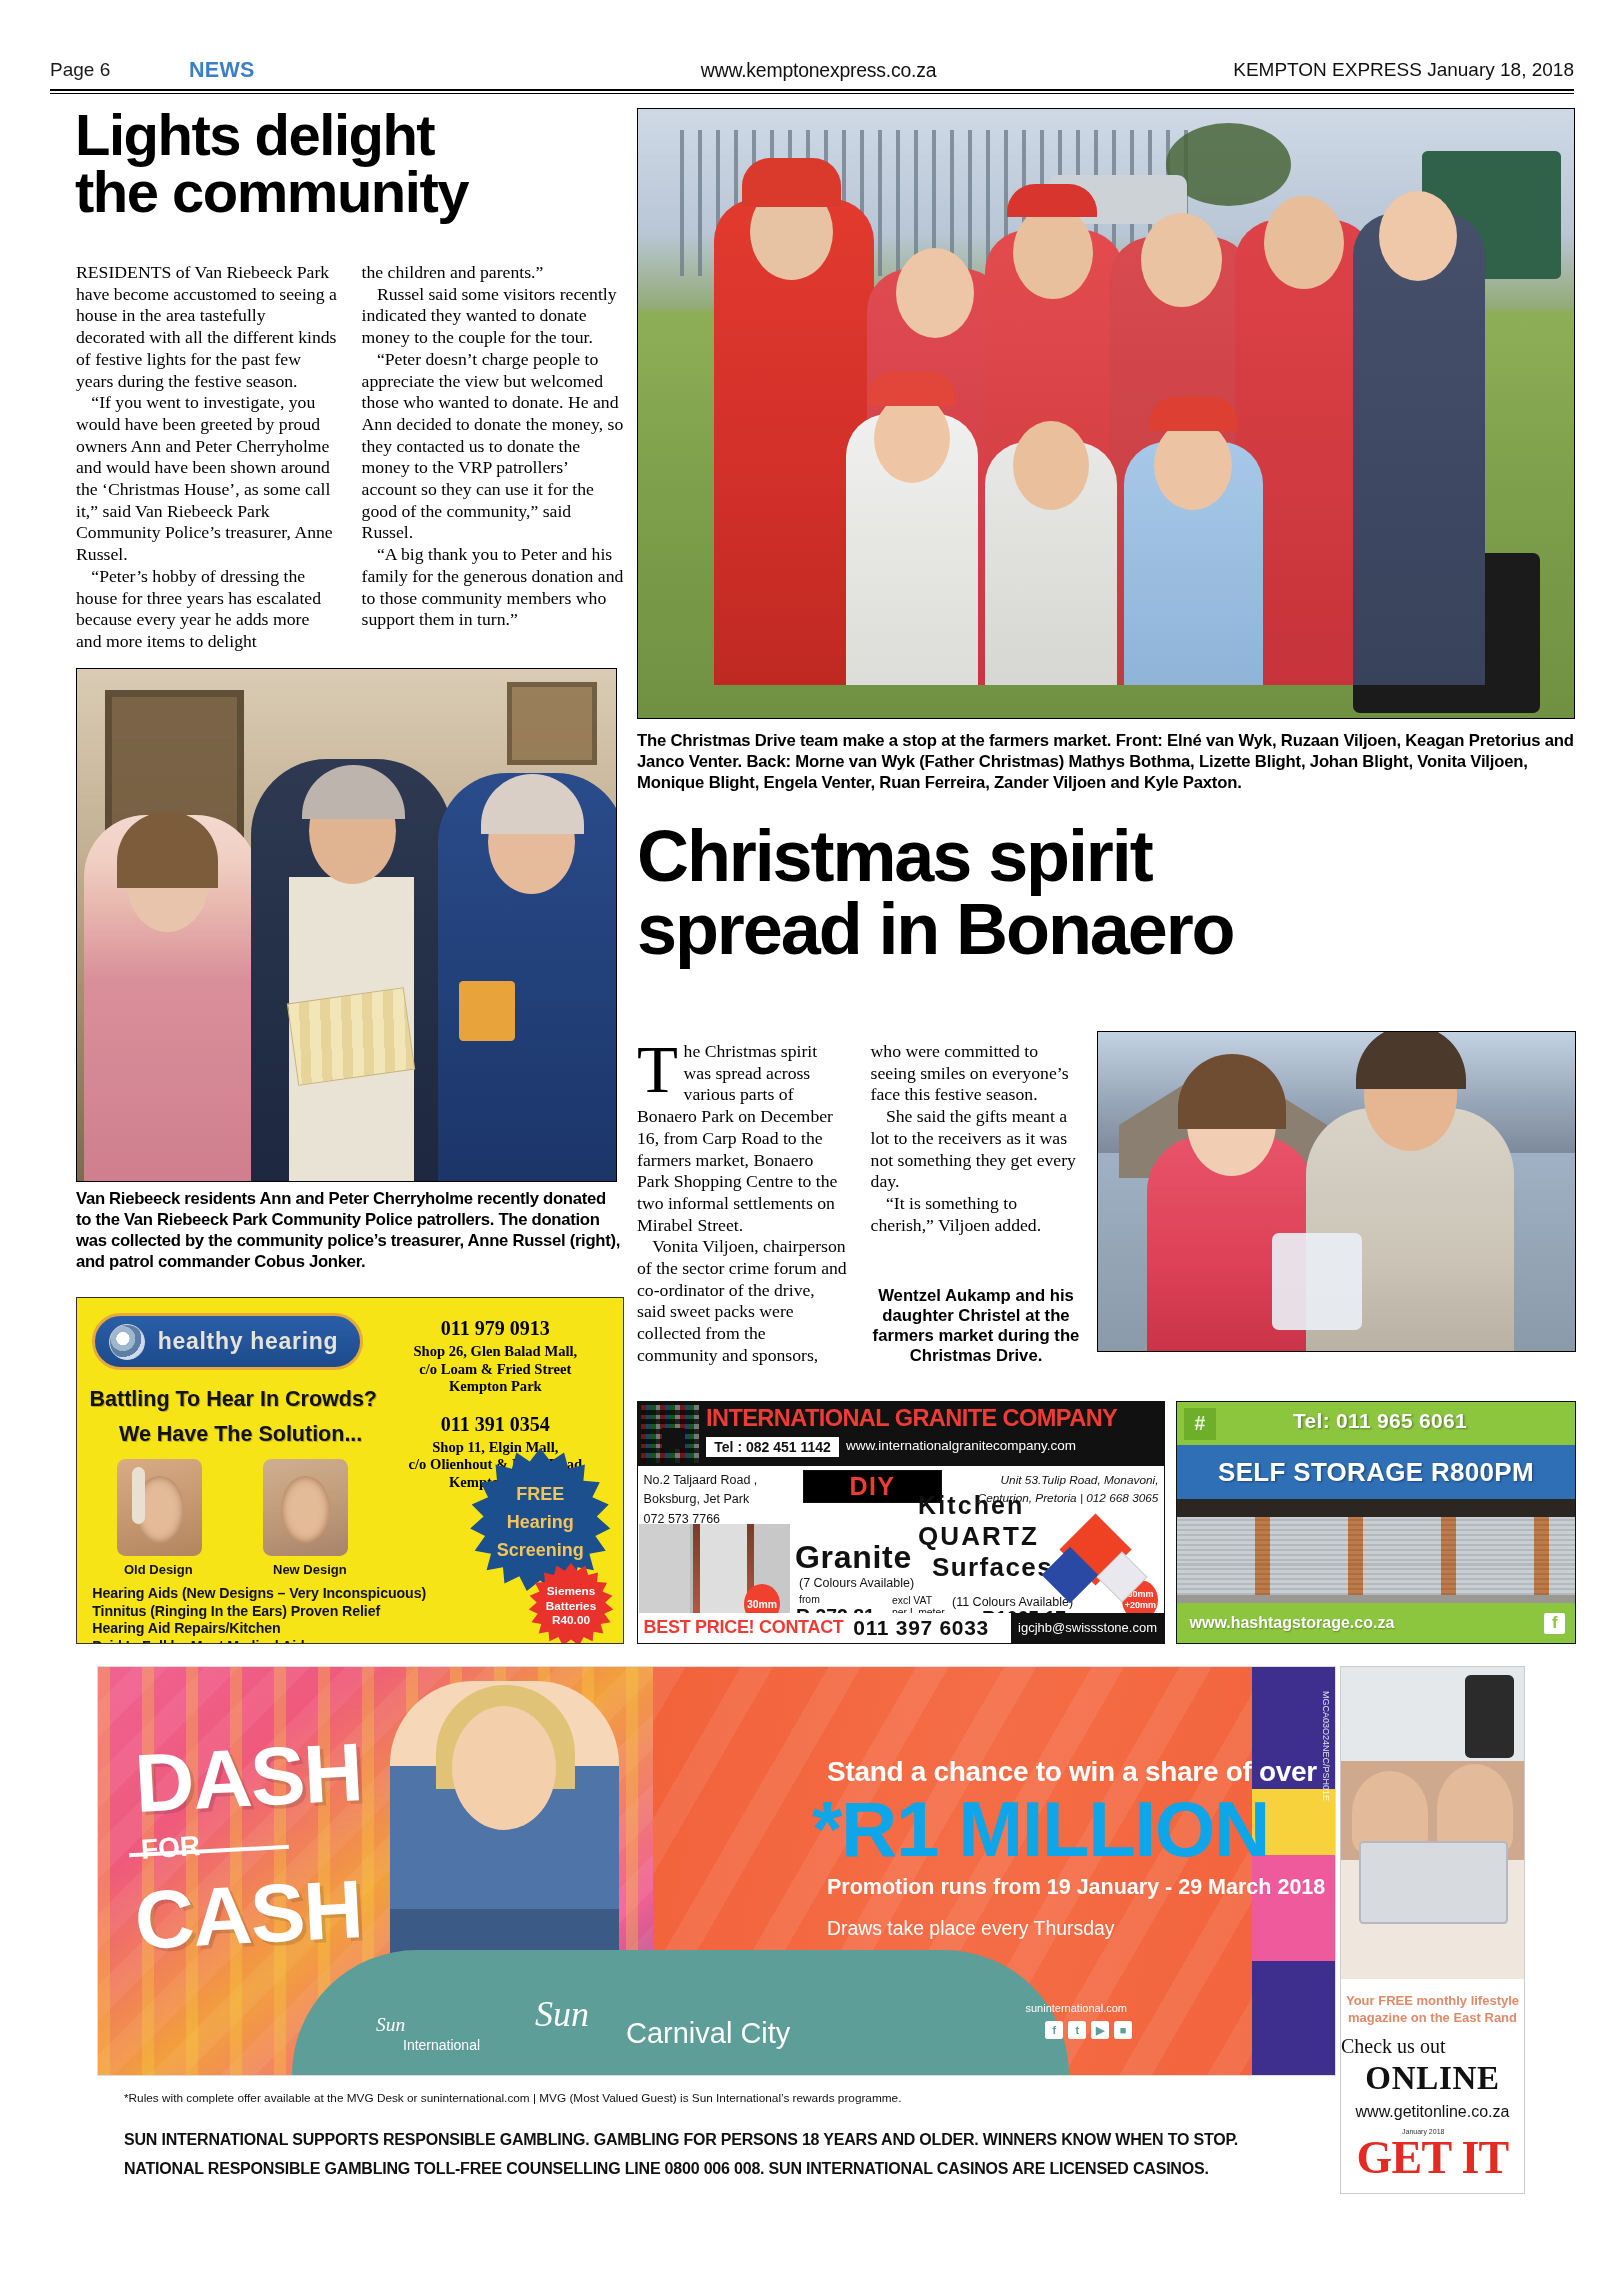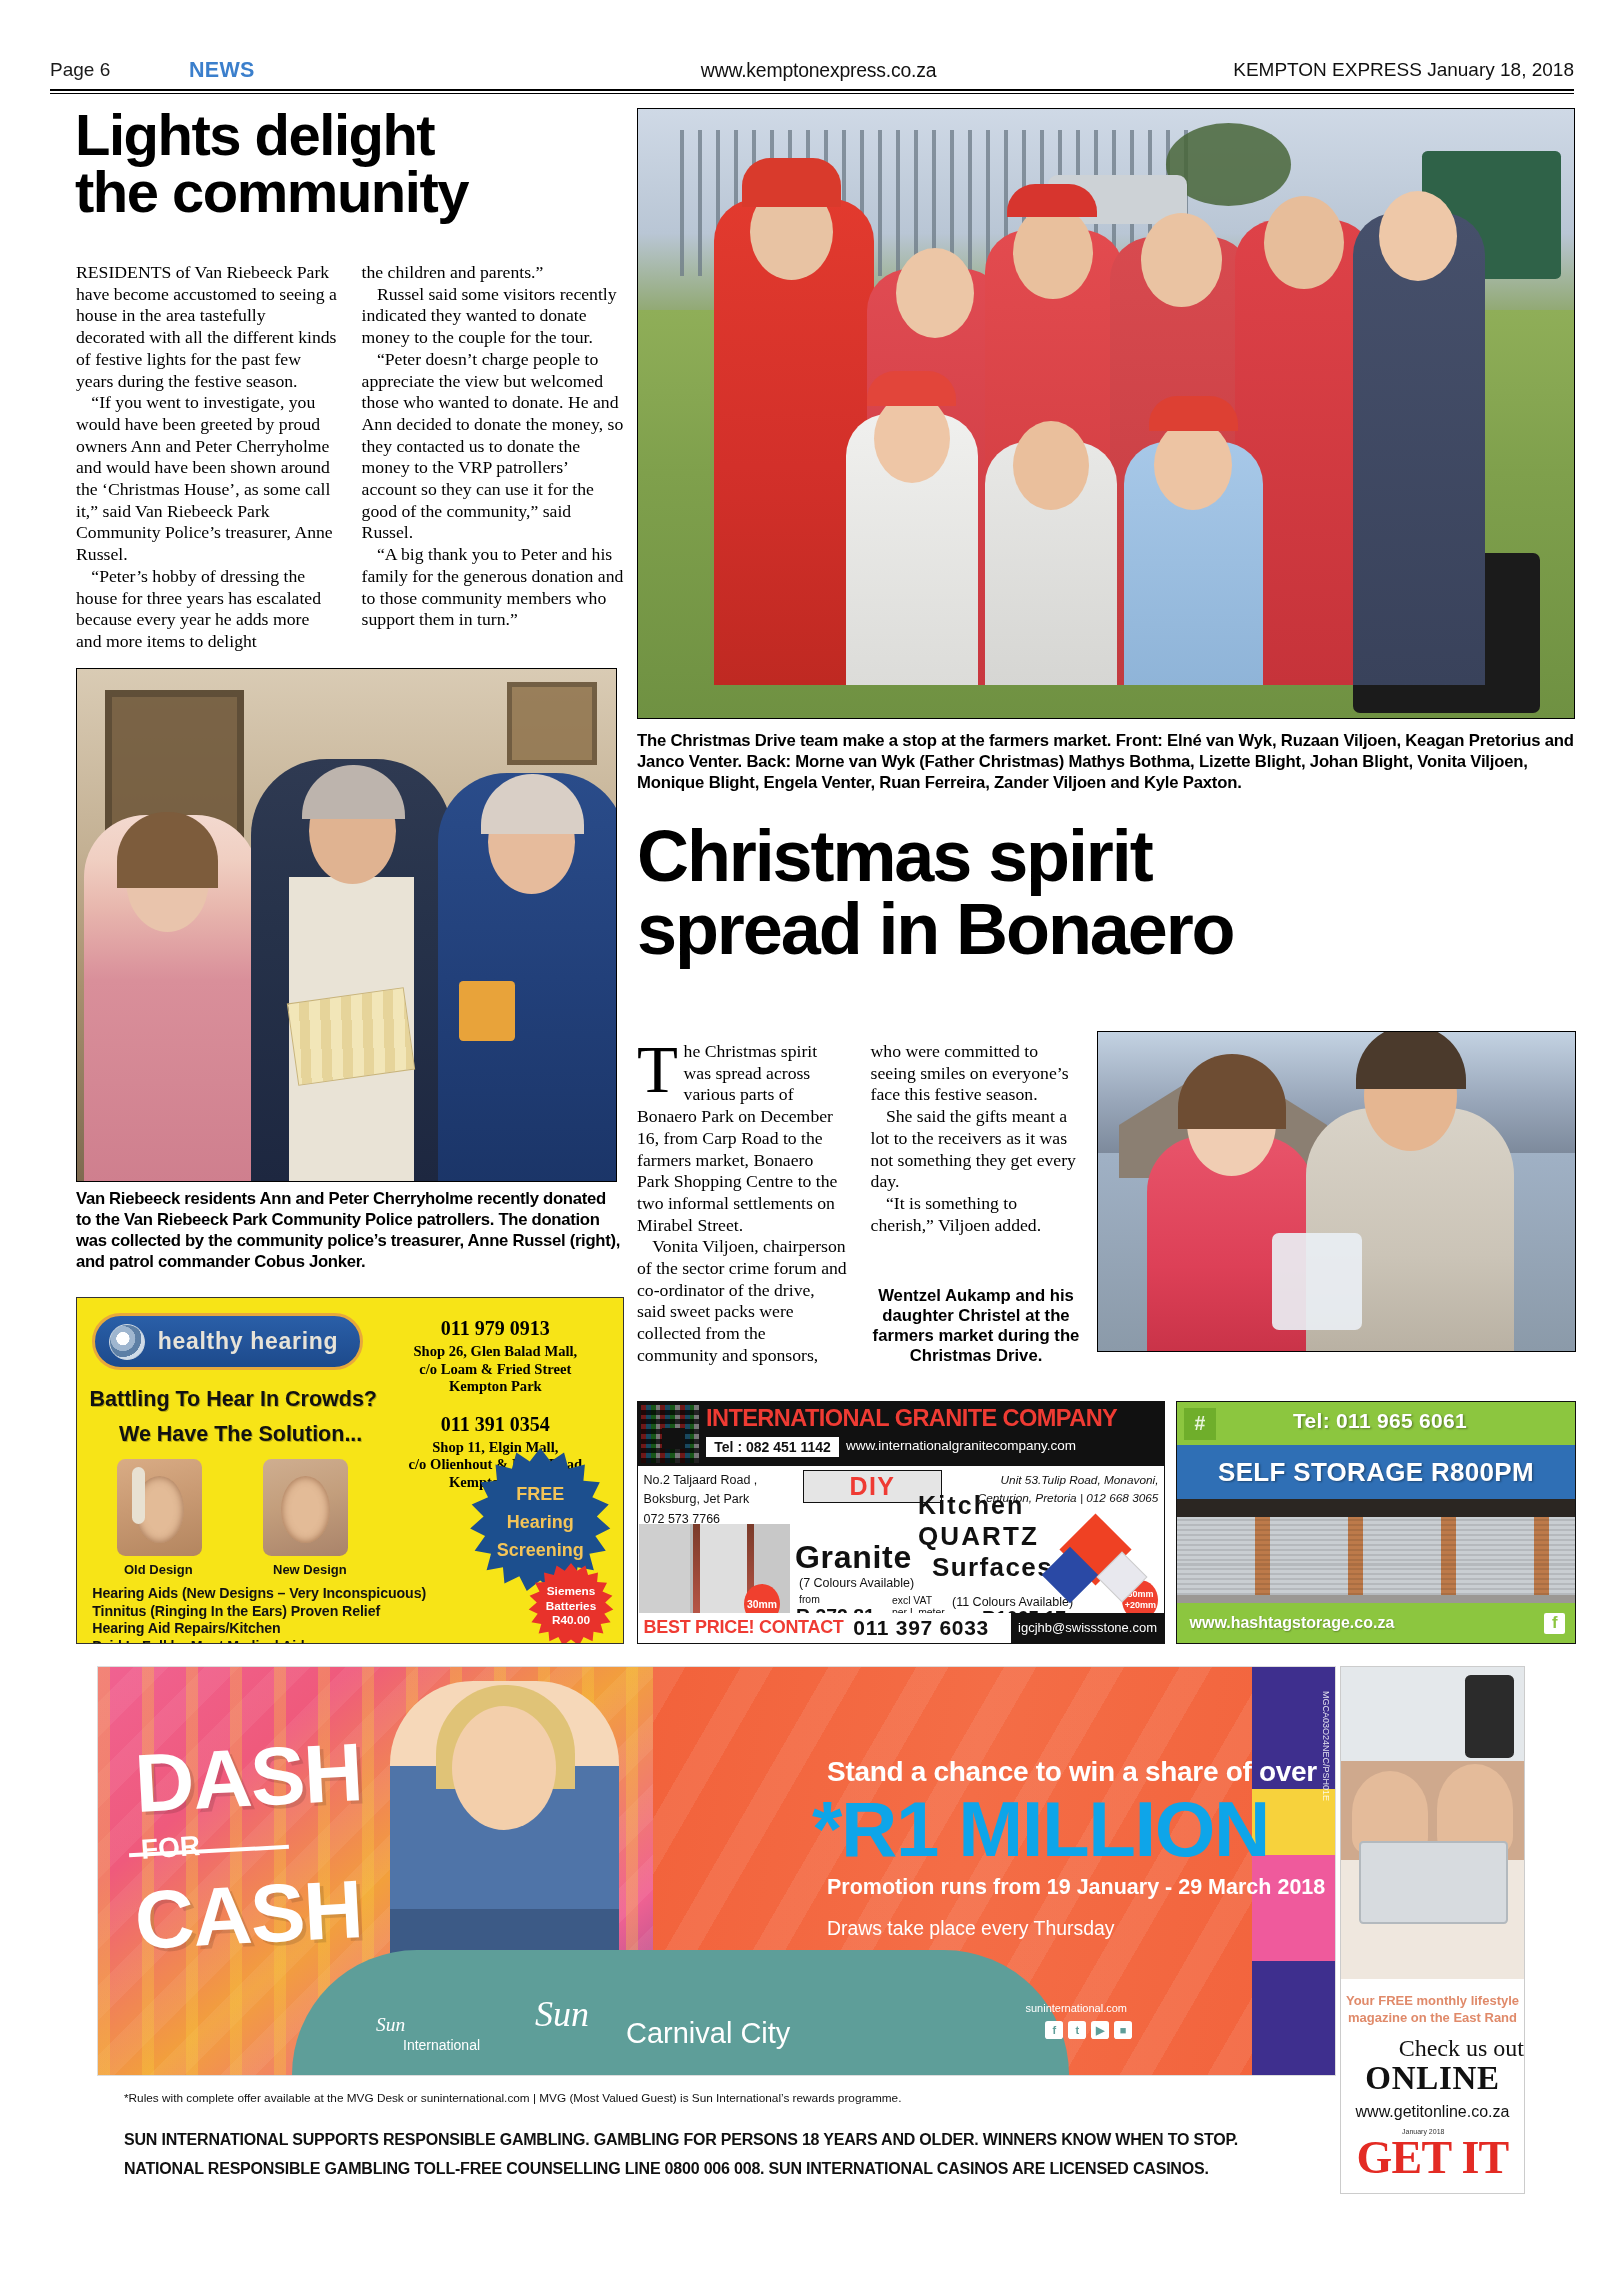--- a/index.html
+++ b/index.html
@@ -213,21 +213,21 @@
     background:
       repeating-linear-gradient(90deg,#e33 0 4.9px,#39c 4.9px 9.7px,#3b3 9.7px 14.6px,#fff 14.6px 19.4px),
       repeating-linear-gradient(0deg,#222 0 4.9px,#777 4.9px 9.7px);
     background-blend-mode:multiply;}
   .g-logo .k{position:absolute;left:21px;top:23.6px;width:23.6px;height:21px;background:#111;}
   .g-title{position:absolute;left:68px;top:2.8px;font-size:23.6px;font-weight:700;color:#ef3b33;letter-spacing:-0.6px;}
   .g-tel{position:absolute;left:68px;top:35px;background:#fff;padding:2.1px 8.3px;font-size:14px;font-weight:700;color:#111;}
   .g-web{position:absolute;left:208px;top:36px;font-size:13.5px;color:#fff;}
   .g-addr-l{position:absolute;left:5.6px;top:69px;font-size:12.5px;color:#111;line-height:19.4px;}
   .g-addr-r{position:absolute;right:5.6px;top:69px;text-align:right;font-size:11.8px;color:#111;line-height:18px;font-style:italic;}
-  .g-diy{position:absolute;left:165px;top:68px;width:139px;height:33px;background:#e5e5e5;border:1.4px solid #111;
+  .g-diy{position:absolute;left:165px;top:68px;width:139px;height:33px;background:#000000;border:1.4px solid #111;
      display:flex;align-items:center;justify-content:center;}
   .g-diy span{font-size:25px;font-weight:700;color:#ef3b33;letter-spacing:1.4px;}
   .g-slab{position:absolute;left:1.4px;top:122px;width:151px;height:103px;
      background:linear-gradient(90deg,#cfcfcf 0 34%,#b9b9b9 34% 38%,#dedede 38% 72%,#c8c8c8 72% 100%);}
   .g-slab .stripe{position:absolute;top:0;width:6.2px;height:100%;background:linear-gradient(180deg,#7a3b2a,#c0594a);}
   .g-granite{position:absolute;left:157px;top:137px;font-size:32px;font-weight:700;color:#111;letter-spacing:0.7px;}
   .g-kitchen{position:absolute;left:280px;top:89px;font-size:25px;font-weight:700;color:#111;letter-spacing:2.1px;}
   .g-quartz{position:absolute;left:280px;top:119px;font-size:26px;font-weight:700;color:#111;letter-spacing:2.1px;}
   .g-surfaces{position:absolute;left:294px;top:150px;font-size:26px;font-weight:700;color:#111;letter-spacing:1.4px;}
   .g-col7{position:absolute;left:161px;top:174px;font-size:12.5px;color:#111;}
@@ -340,21 +340,21 @@
   }
   .gi-photo{position:absolute;left:0;top:0;width:100%;height:312px;
      background:linear-gradient(180deg,#e4e8eb 0 30%,#cfa98d 30% 62%,#efe7de 62% 100%);}
   .gi-lap{position:absolute;left:18px;top:174px;width:149px;height:83px;background:#d7dbdf;
      border:2.1px solid #b3b9be;border-radius:4.2px;}
   .gi-hand{position:absolute;left:11px;top:104px;width:76px;height:83px;background:#e4bb9a;border-radius:50% 50% 20% 20%;}
   .gi-hand2{position:absolute;right:11px;top:97px;width:76px;height:90px;background:#e4bb9a;border-radius:50% 50% 20% 20%;}
   .gi-phone{position:absolute;right:9.7px;top:8.3px;width:49px;height:83px;background:#2b2b2b;border-radius:5.6px;}
   .gi-free{position:absolute;left:0;top:326px;width:100%;text-align:center;color:#e08a6a;
      font-size:13px;line-height:16.7px;font-weight:700;}
-  .gi-check{position:absolute;left:0;top:368px;width:100%;text-align:right;color:#111;font-size:24px;
+  .gi-check{position:absolute;left:0;top:368px;width:100%;text-align:left;color:#111;font-size:20px;
      font-family:"Liberation Serif", serif;}
   .gi-online{position:absolute;left:0;top:393px;width:100%;text-align:center;color:#111;font-size:33px;
      font-weight:700;font-family:"Liberation Serif", serif;letter-spacing:0.7px;}
   .gi-url{position:absolute;left:0;top:436px;width:100%;text-align:center;color:#111;font-size:16px;}
   .gi-brand{position:absolute;left:0;top:464px;width:100%;text-align:center;color:#e32b24;font-size:46px;
      font-weight:700;font-family:"Liberation Serif", serif;letter-spacing:-0.7px;}
   .gi-issue{position:absolute;left:61px;top:461px;font-size:7px;color:#333;}
 </style>
 </head>
 <body>

